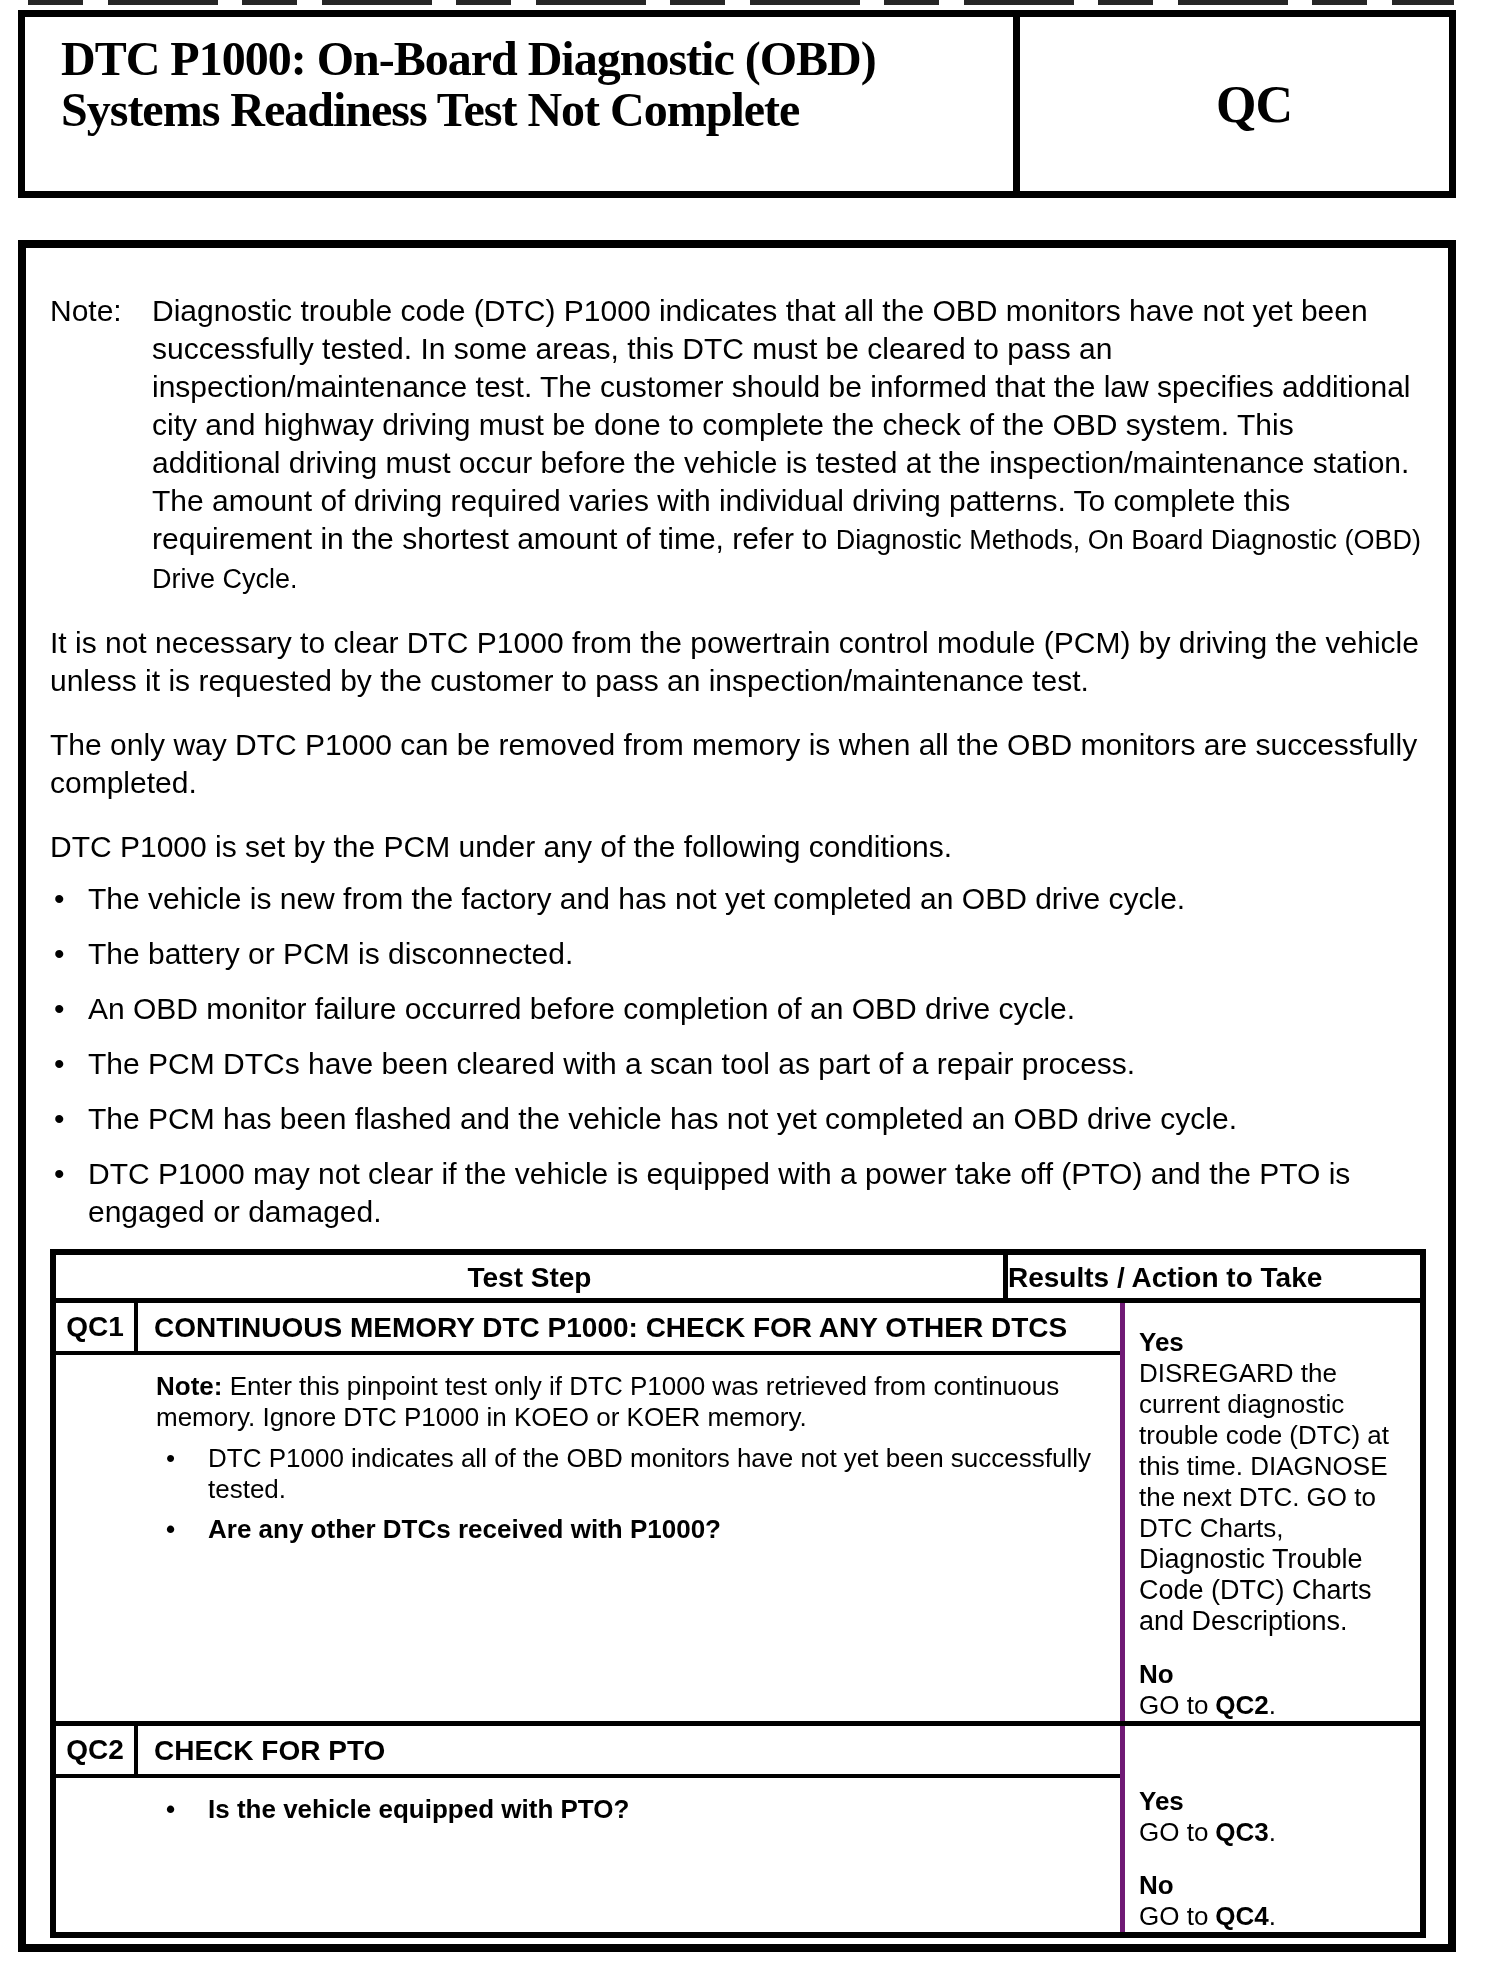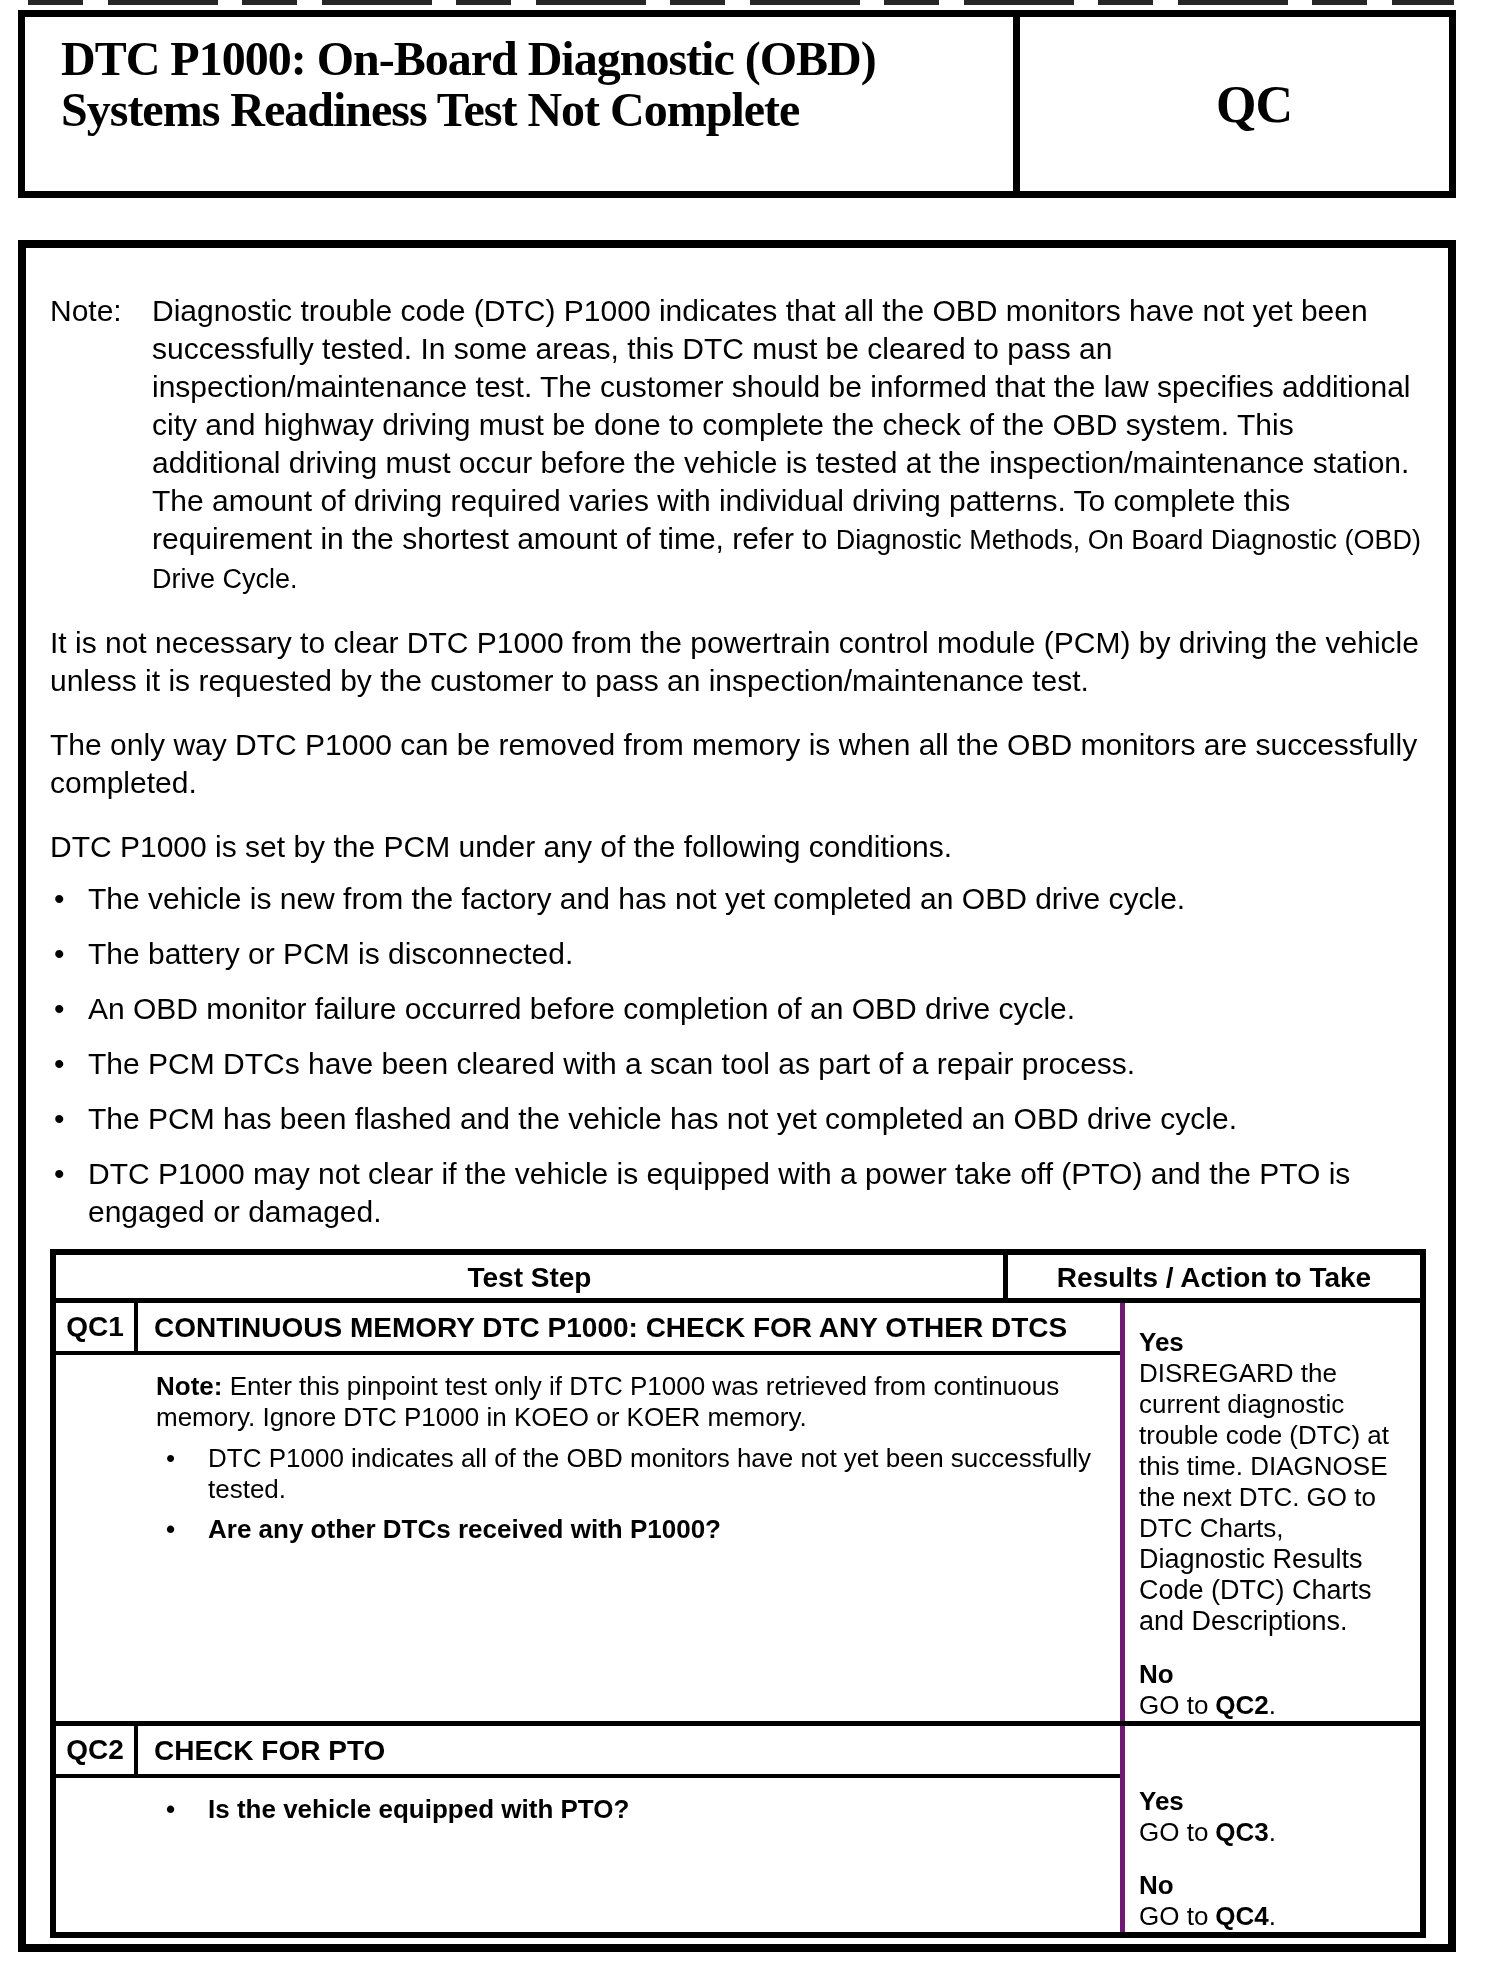--- a/index.html
+++ b/index.html
@@ -83,21 +83,21 @@
     font-size: 26px;
     line-height: 31px;
   }
   .t-headrow { display: flex; border-bottom: 5px solid #000; }
   .t-headrow .t-hl {
     width: 952px; border-right: 5px solid #000;
     text-align: center; font-weight: bold; font-size: 28px;
     padding: 7px 0 5px 0;
   }
   .t-headrow .t-hr {
-    flex: 1; text-align: center; font-weight: bold; font-size: 28px;
+    flex: 1; text-align: left; font-weight: bold; font-size: 28px;
     padding: 7px 0 5px 0;
   }
   .t-step { display: flex; }
   .t-step + .t-step { border-top: 5px solid #000; }
   .t-left { width: 1069px; border-right: 5px solid #701a75; }
   .t-right { flex: 1; padding: 24px 10px 0 14px; }
   .t-titlerow { display: flex; border-bottom: 4px solid #000; }
   .t-id {
     width: 82px; border-right: 4px solid #000;
     font-weight: bold; font-size: 28px;
@@ -179,21 +179,21 @@
             <p class="t-note"><b>Note:</b><span> Enter this pinpoint test only if DTC P1000 was retrieved from continuous memory. Ignore DTC P1000 in KOEO or KOER memory.</span></p>
             <ul class="t-bullets">
               <li>DTC P1000 indicates all of the OBD monitors have not yet been successfully tested.</li>
               <li class="bold">Are any other DTCs received with P1000?</li>
             </ul>
           </div>
         </div>
         <div class="t-right">
           <div class="t-result">
             <div class="t-answer">Yes</div>
-            <div class="t-action"><span>DISREGARD the current diagnostic trouble code (DTC) at this time. DIAGNOSE the next DTC.  GO to DTC Charts, </span><span class="ref">Diagnostic Results Code (DTC) Charts and Descriptions.</span></div>
+            <div class="t-action"><span>DISREGARD the current diagnostic trouble code (DTC) at this time. DIAGNOSE the next DTC.  GO to DTC Charts, </span><span class="ref">Diagnostic Trouble Code (DTC) Charts and Descriptions.</span></div>
           </div>
           <div class="t-result">
             <div class="t-answer">No</div>
             <div class="t-action"><span>GO to</span><b>QC2</b><span>.</span></div>
           </div>
         </div>
       </div>
 
       <div class="t-step t-step-qc2">
         <div class="t-left">

